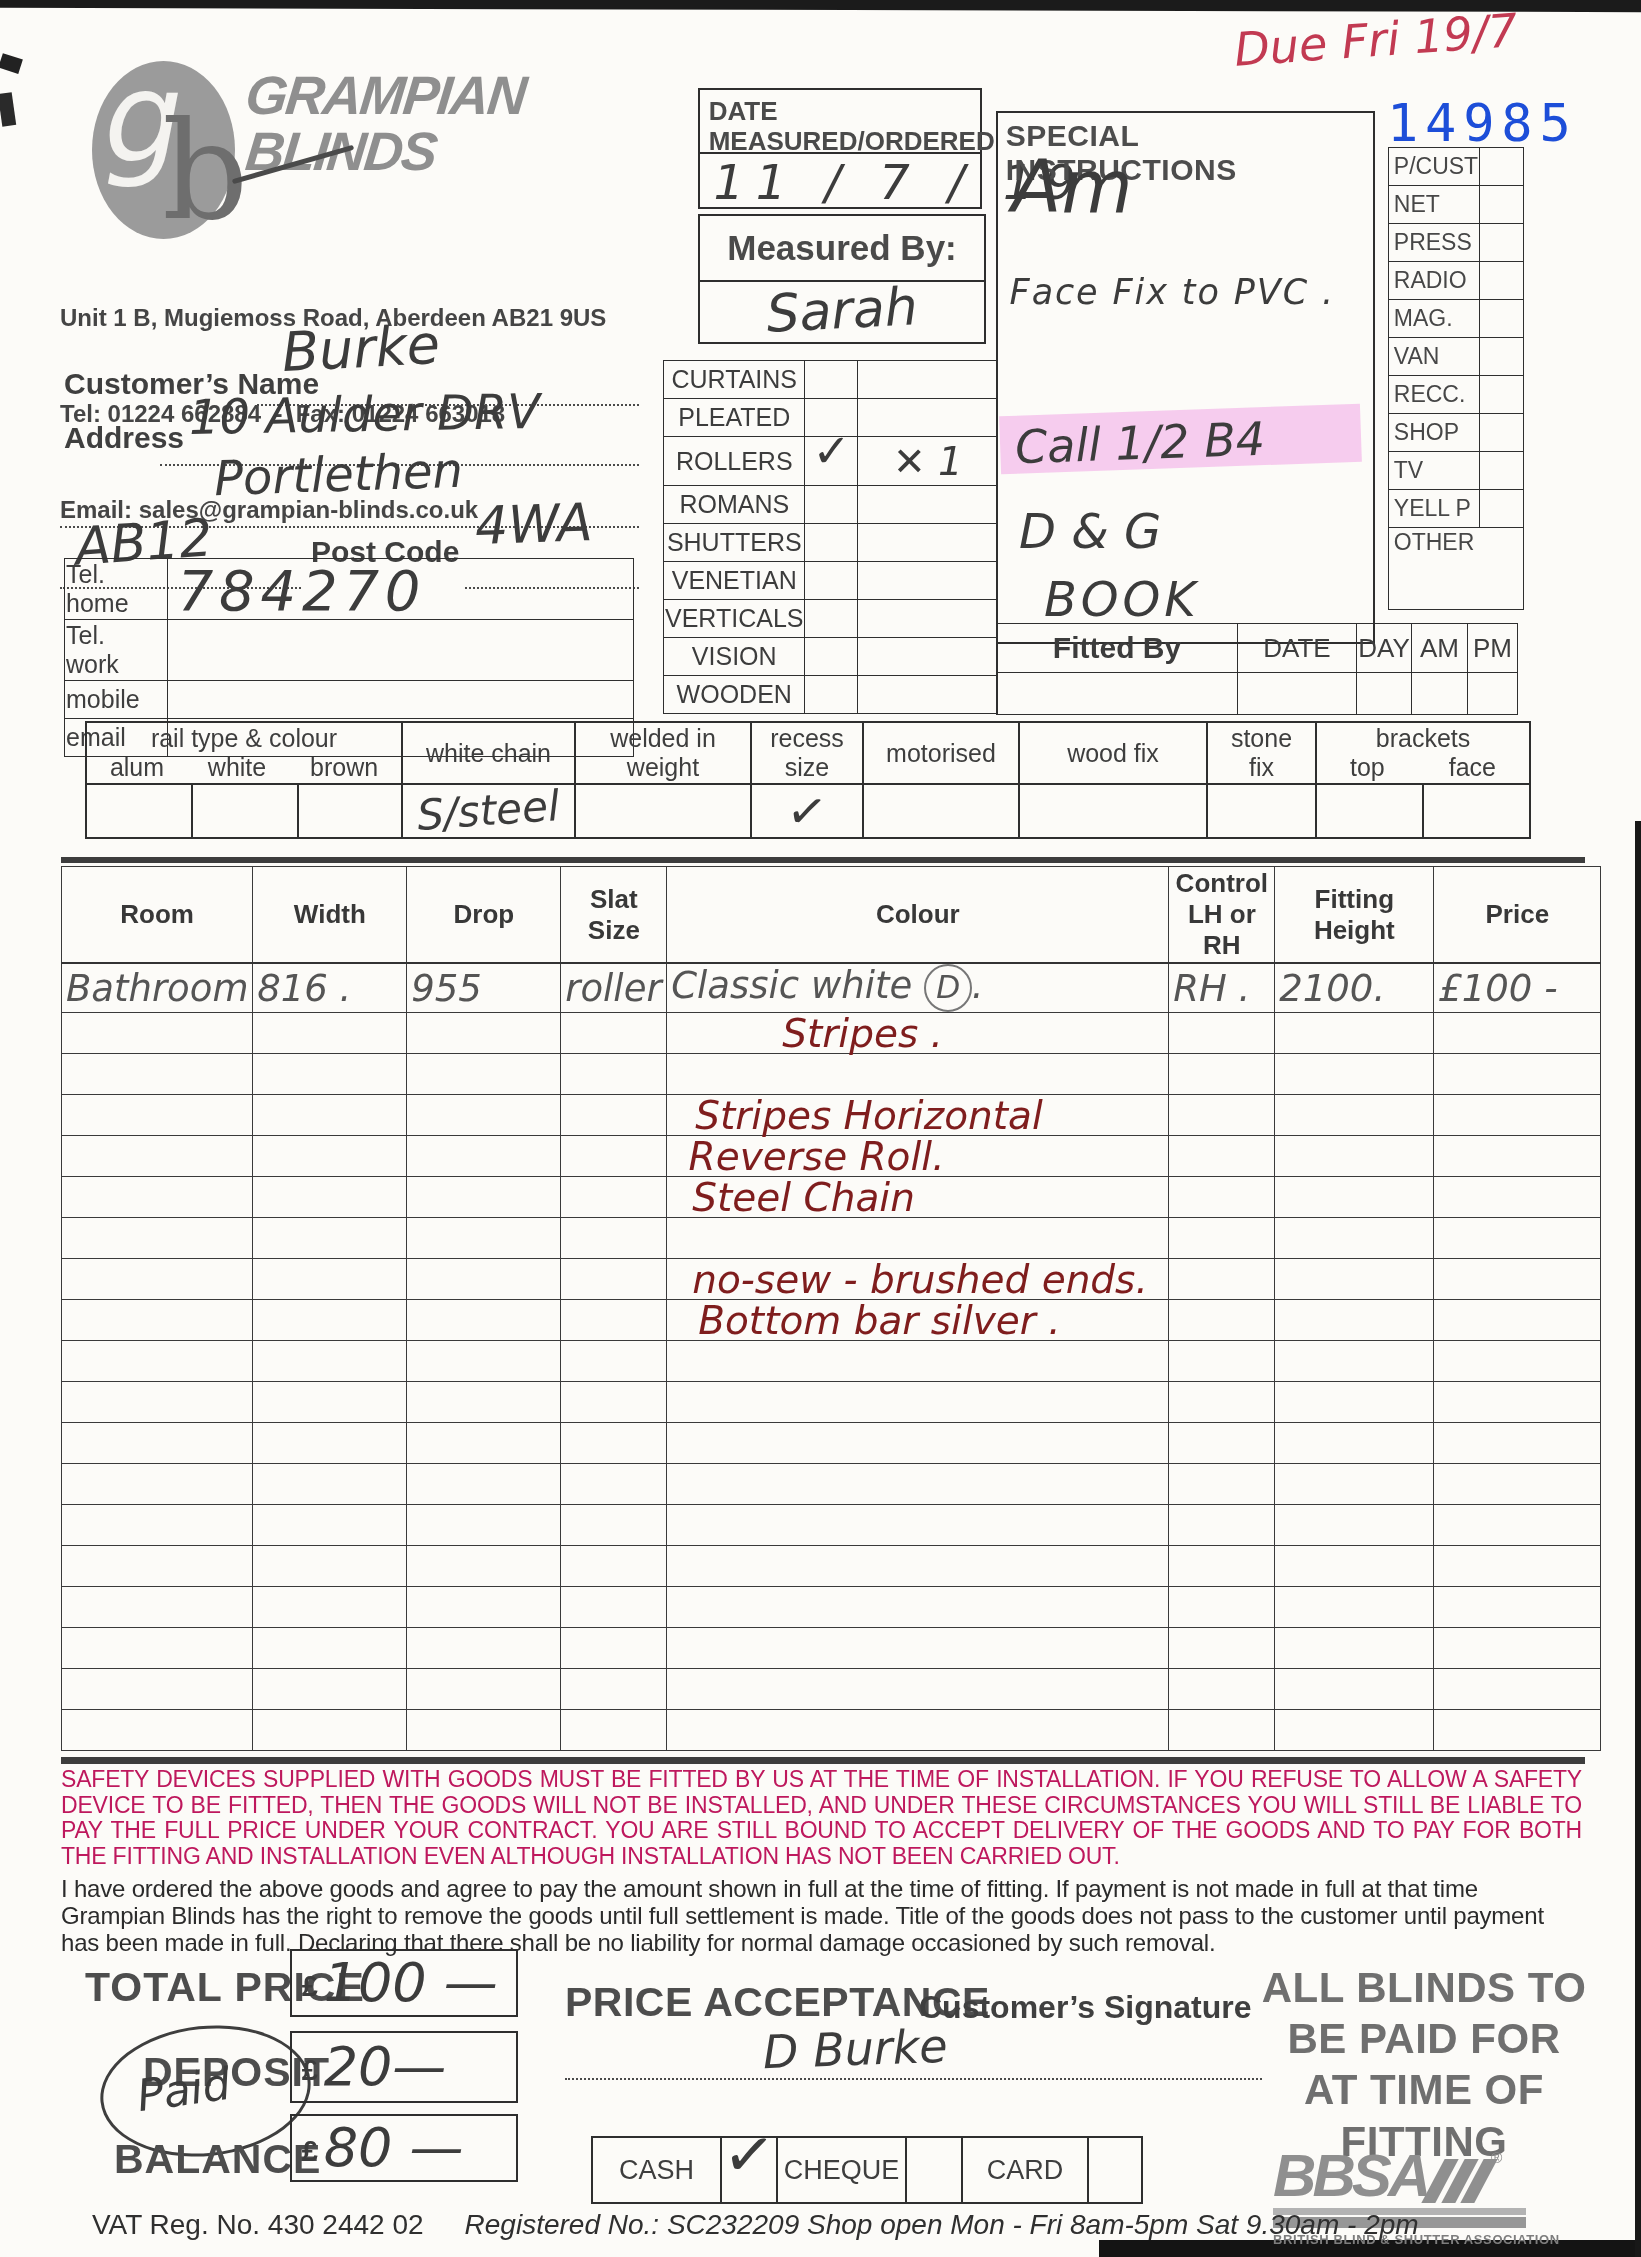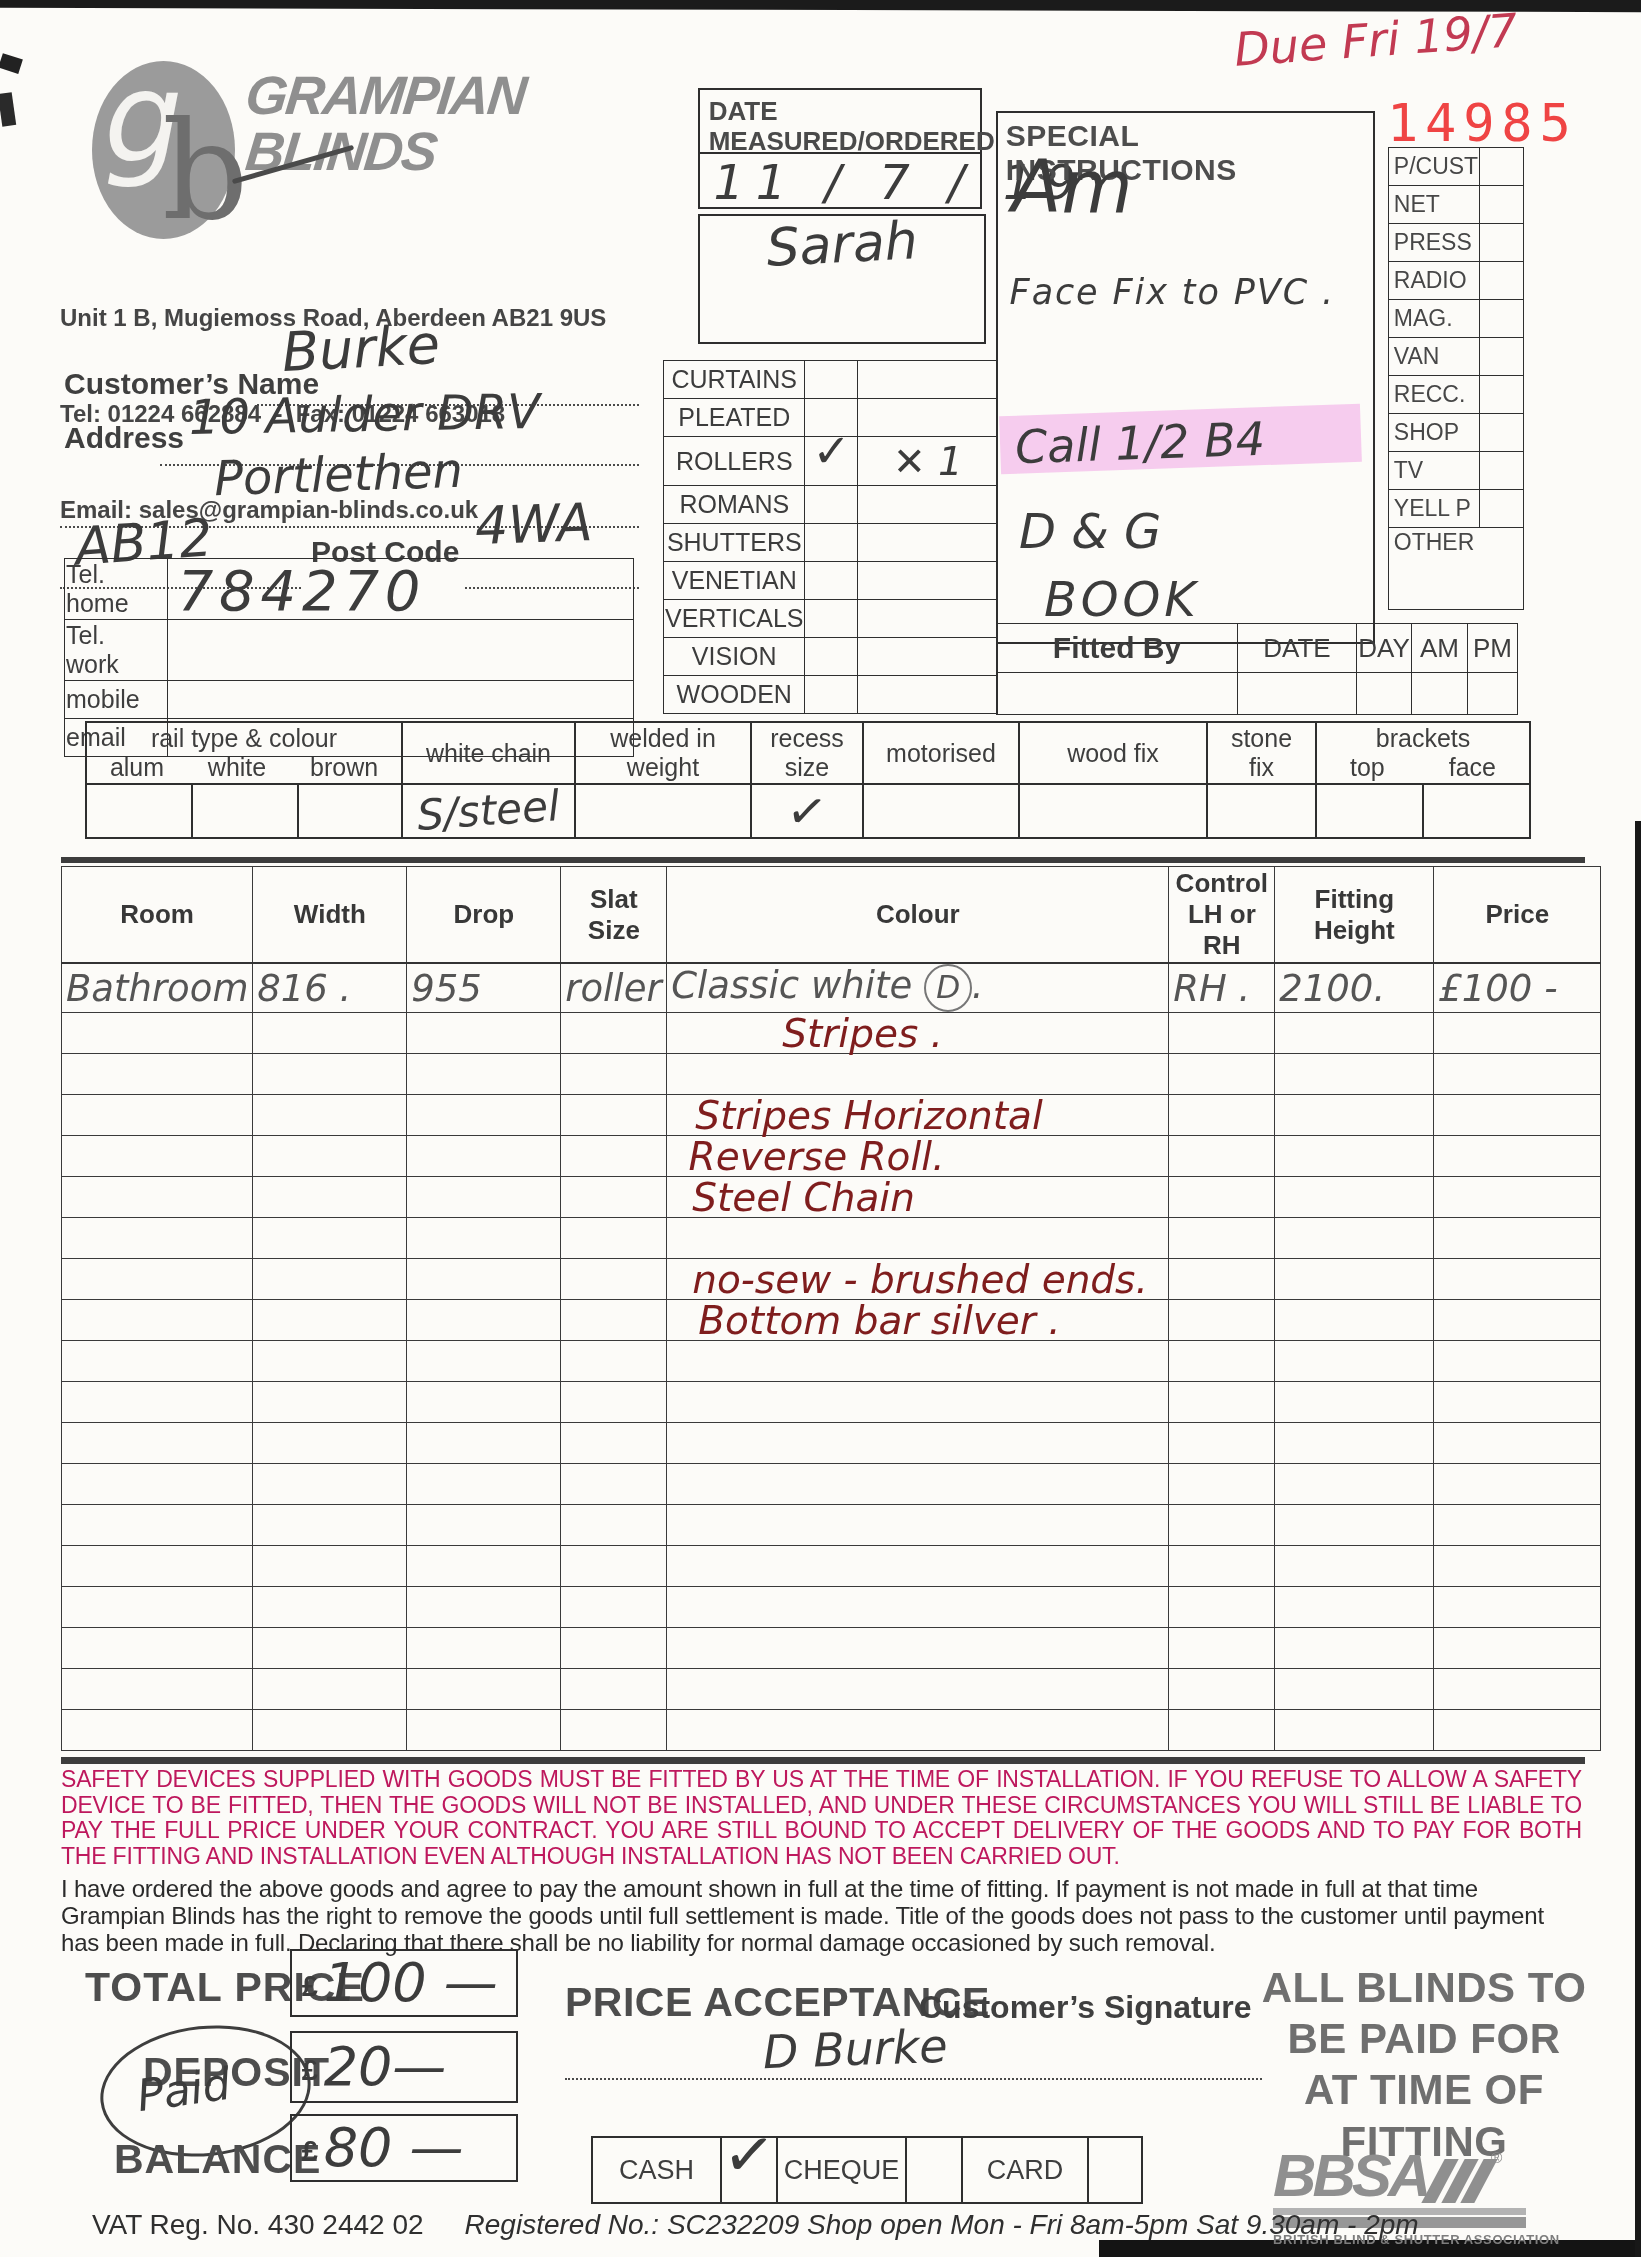--- a/index.html
+++ b/index.html
@@ -40,21 +40,21 @@
   .meas-value{font-size:52px;text-align:center;padding-top:1.9px;transform:rotate(-3deg);}
   .si-box{left:996px;top:91px;width:375px;height:529px;margin-top:20px;}
   .si-title{font-size:30px;font-weight:bold;color:#4d4d4d;padding:5.8px 0 0 7.7px;letter-spacing:0.5px;}
   .si-note1{left:13.5px;top:37px;font-size:73px;}
   .si-note2{left:11.6px;top:162px;font-size:35px;letter-spacing:1.9px;}
   .si-hl{left:1.9px;top:297px;width:361px;height:58px;background:rgba(236,130,220,.38);transform:rotate(-2deg);}
   .si-note3{left:17.4px;top:307px;font-size:46px;transform:rotate(-2deg);}
   .si-note4{left:21px;top:394px;font-size:48px;}
   .si-note5{left:46px;top:462px;font-size:48px;letter-spacing:3.9px;}
   .red-note{left:1234px;top:17.4px;font-size:46px;transform:rotate(-4deg);}
-  .stamp{left:1387px;top:93px;font-family:"DejaVu Sans Mono",monospace;font-size:52px;color:#ef4444;letter-spacing:6.8px;}
+  .stamp{left:1387px;top:93px;font-family:"DejaVu Sans Mono",monospace;font-size:52px;color:#1d4ed8;letter-spacing:6.8px;}
   
   table{border-collapse:collapse;table-layout:fixed;}
   td{border:1.9px solid #2f2f2f;font-size:25px;color:#3e3e3e;overflow:visible;}
   .pre{white-space:pre-line;}
   
   .src-table{left:1388px;top:147px;}
   .src-table td{height:35px;padding-left:4.8px;font-size:23px;color:#474747;}
   .src-table td.chk{padding:0;}
   .src-table td.other{height:79px;vertical-align:top;}
   
@@ -165,20 +165,21 @@
     <div>Tel: 01224 662884  -  Fax: 01224 663018</div>
     <div>Email: sales@grampian-blinds.co.uk</div>
   </div>
 
   <div class="abs box date-box">
     <div class="date-label pre">DATE
 MEASURED/ORDERED</div>
     <div class="date-value hand pen">11 / 7 / 19</div>
   </div>
   <div class="abs box meas-box">
+    <div class="meas-label">Measured By:</div>
     <div class="meas-value hand pen">Sarah</div>
   </div>
 
   <div class="abs box si-box">
     <div class="si-title">SPECIAL INSTRUCTIONS</div>
     <div class="abs si-hl"></div>
     <div class="abs si-note1 hand pen">Am</div>
     <div class="abs si-note2 hand pen">Face Fix to PVC .</div>
     <div class="abs si-note3 hand pen">Call 1/2 B4</div>
     <div class="abs si-note4 hand pen">D &amp; G</div>

